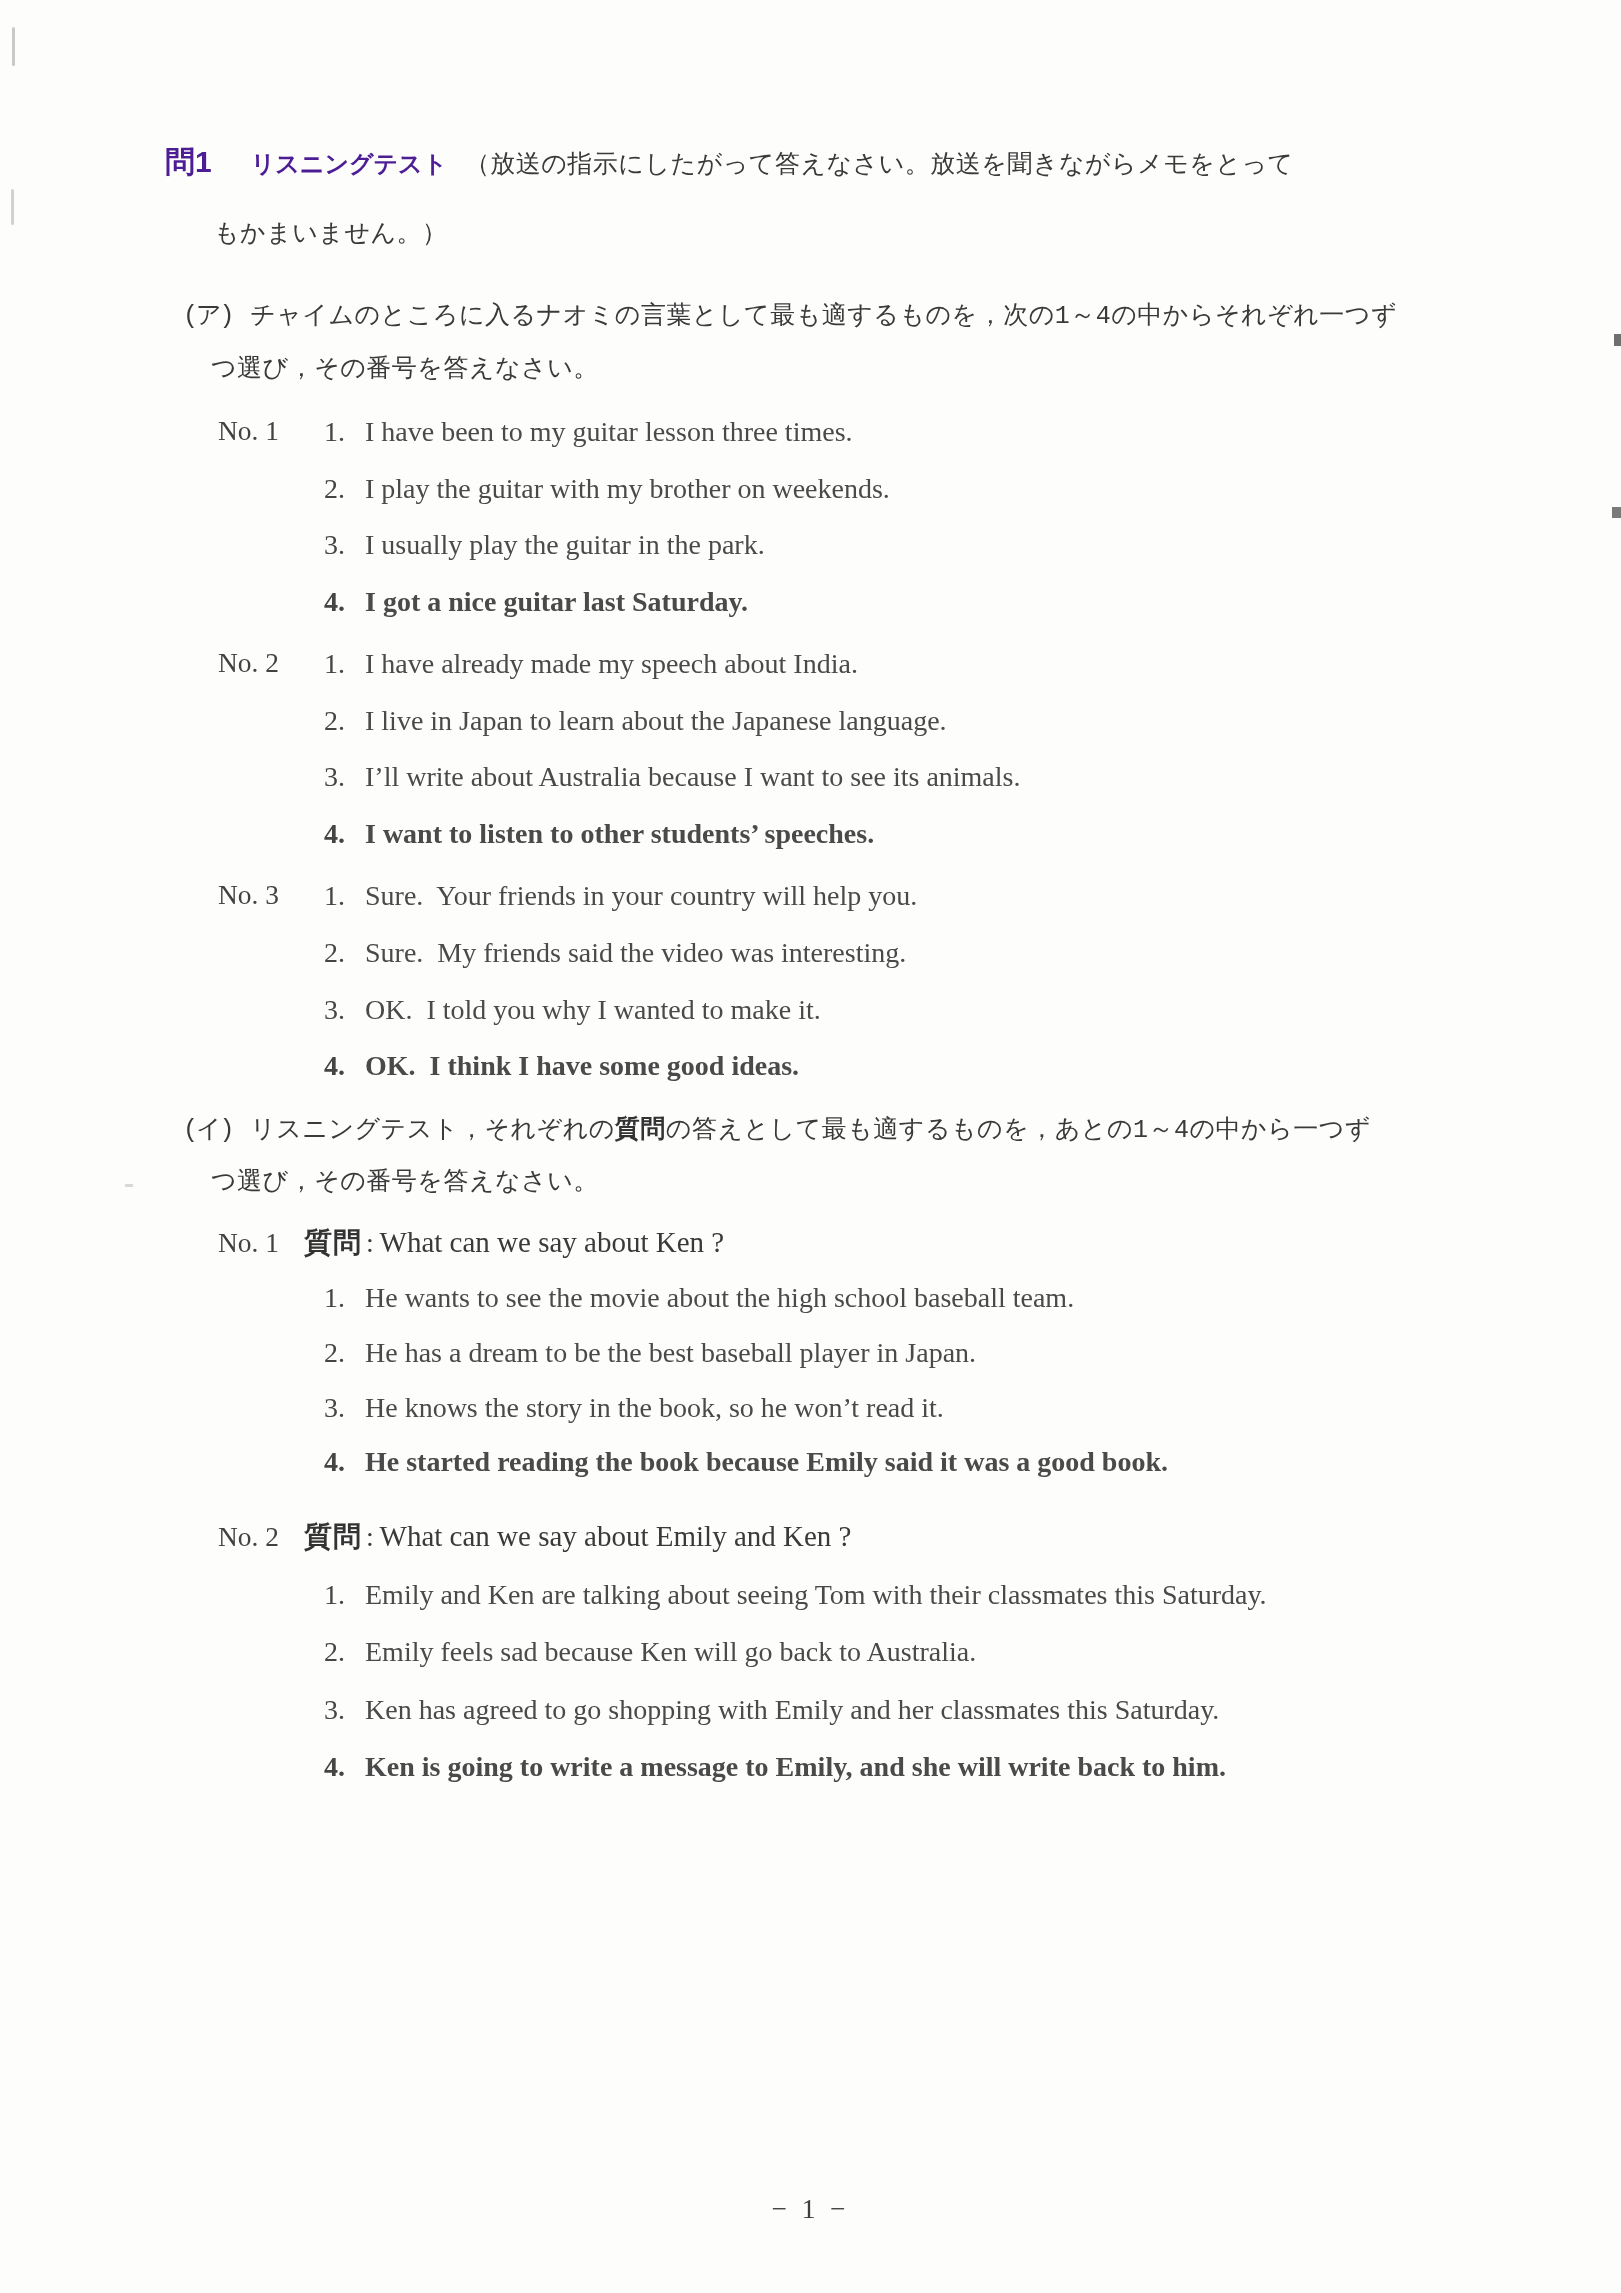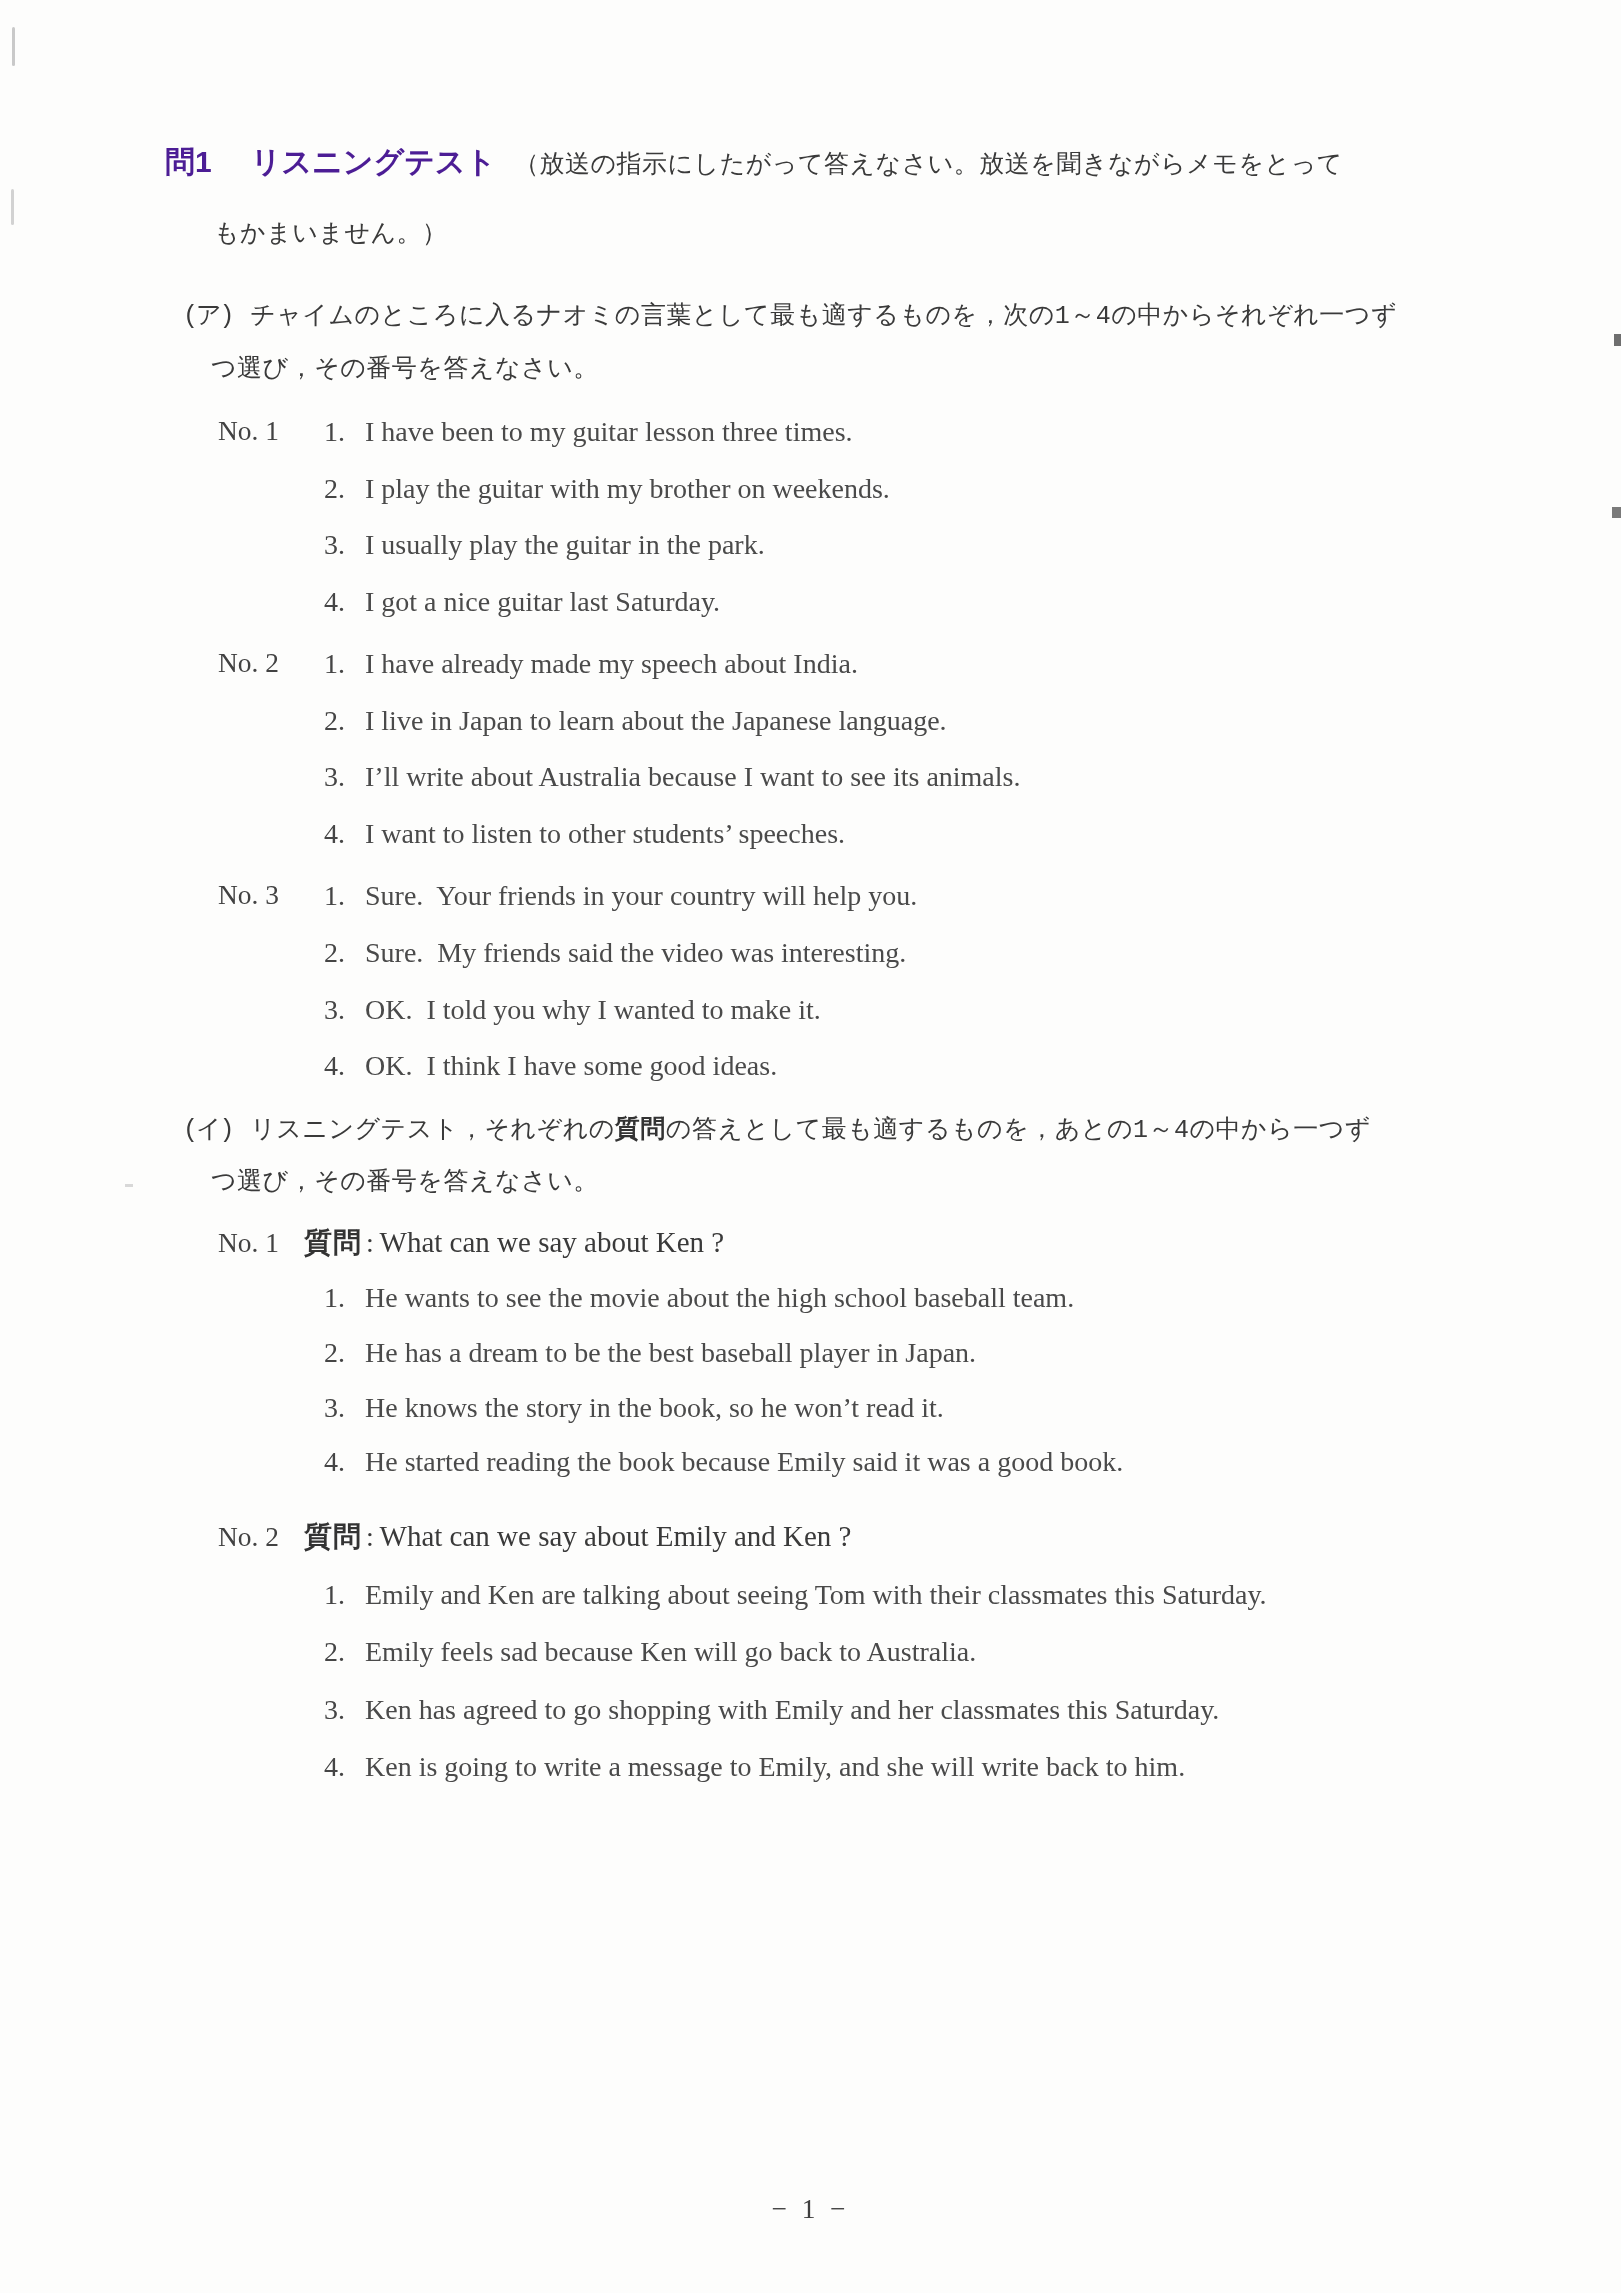--- a/index.html
+++ b/index.html
@@ -22,39 +22,39 @@
   
   .jp { font-family: Liberation Mono, monospace; font-size: 25px; color: #3a3a3a; letter-spacing: 0.5px; }
   
   .gothic-bold { font-family: "Liberation Sans", "DejaVu Sans", sans-serif; font-weight: 600; color: #4c1d95; }
   
   .en { font-family: "Liberation Serif", "DejaVu Serif", serif; font-size: 28px; color: #4a4a4a; white-space: pre-wrap; }
   .en-bold { font-weight: 400; color: #3a3a3a; }
 
   .header-line1 { line-height: 39px; }
   .header-line1 .problem-label { font-size: 30px; }
-  .header-line1 .test-title { font-size: 30px; margin-left: 39px; }
+  .header-line1 .test-title { font-size: 24px; margin-left: 39px; }
   .header-line1 .note1 { margin-left: 17.6px; }
   .header-line2 { margin-left: 49px; margin-top: 29px; line-height: 39px; }
 
   .section { position: relative; }
   .section-a { margin-top: 43px; }
   .section-i { margin-top: 25.5px; }
   .lead-line1 { line-height: 39px; padding-left: 71px; text-indent: -53px; }
   .lead-line1 .marker { margin-right: 17.6px; letter-spacing: -2px; }
   .lead-line2 { margin-left: 46px; margin-top: 13.7px; line-height: 39px; }
 
   .qblock { position: relative; padding-left: 159px; margin-top: 27.4px; }
   .qlabel {
     position: absolute; left: 53px; top: 0;
     font-family: "Liberation Serif", "DejaVu Serif", serif;
     font-size: 27.4px; color: #424242; line-height: 31px; white-space: nowrap;
   }
   .opt-row { line-height: 31px; margin-bottom: 21.6px; }
-  .opt-row:last-child { margin-bottom: 0; }
+  .opt-row:last-child { margin-bottom: 0; font-weight: bold; }
   .opt-num { display: inline-block; width: 41px; font-family: "Liberation Serif", "DejaVu Serif", serif; font-size: 28px; color: #454545; }
 
   .q-line { position: relative; padding-left: 139px; line-height: 33px; margin-top: 23.5px; }
   .q-line .q-kanji { font-size: 28px; font-weight: 700; color: #333; letter-spacing: 1px; }
   .q-line .q-colon { font-size: 28px; color: #3a3a3a; padding: 0 5.9px 0 3.9px; }
   .q-line .q-en { font-size: 29px; }
   .q-line .qlabel { top: 2px; }
   .q-opts { margin-top: 19.6px; }
   .q-opts .opt-row { margin-bottom: 19.6px; }
   .qblock-i2 { margin-top: 39px; }

